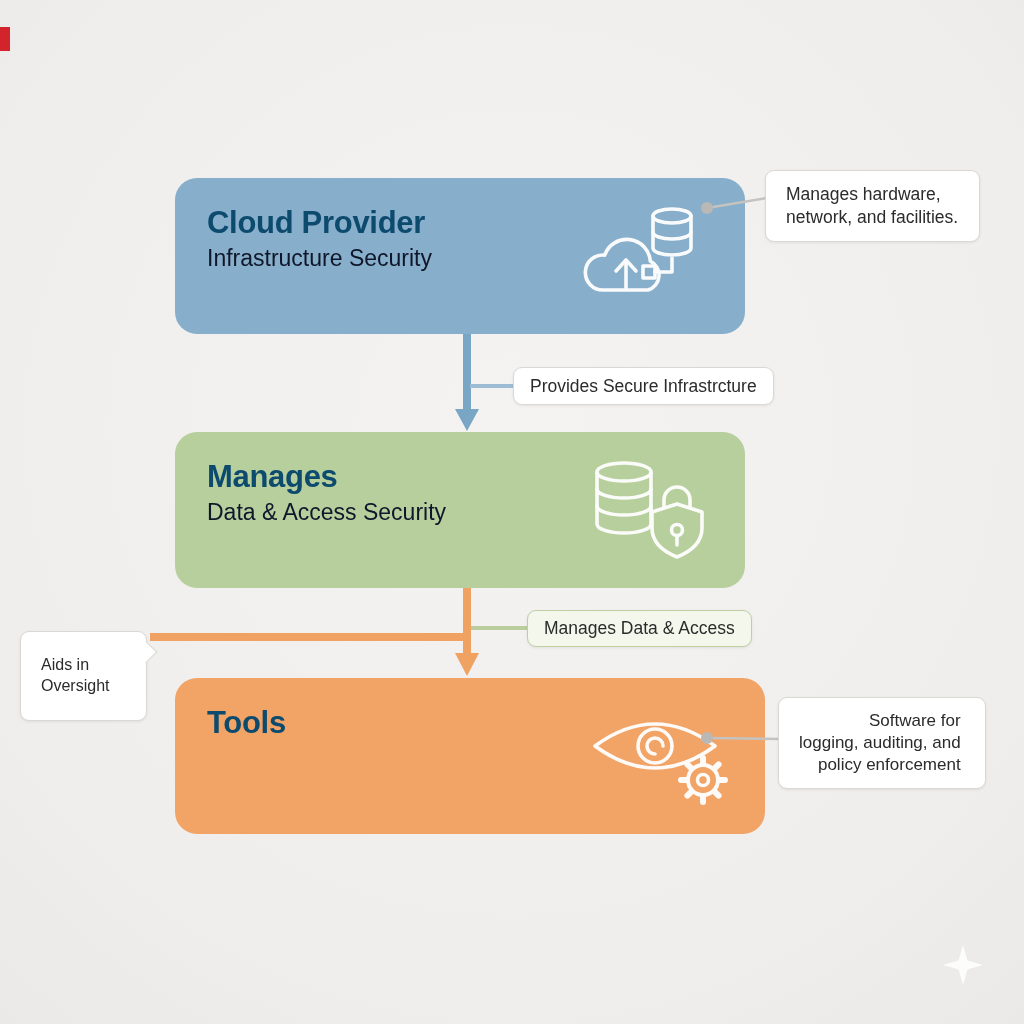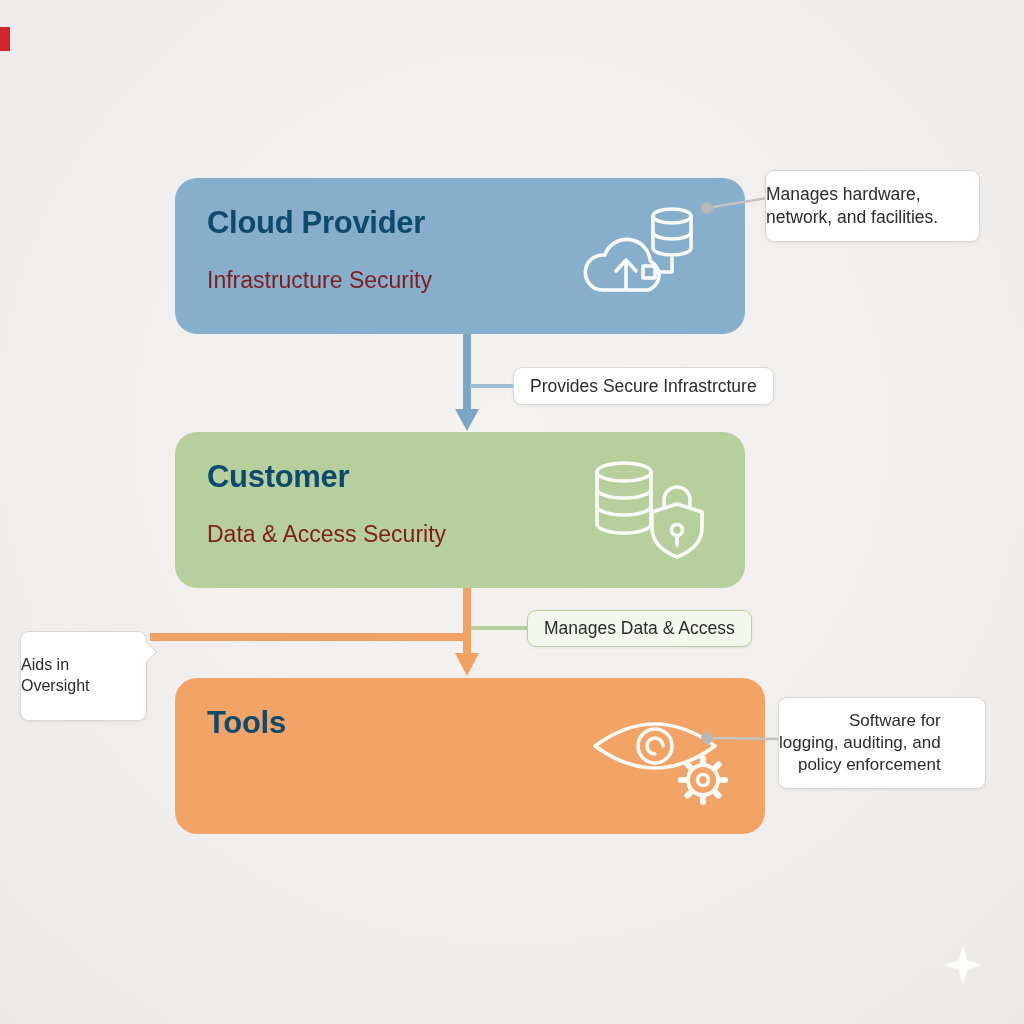--- a/index.html
+++ b/index.html
@@ -13,27 +13,27 @@
   #lines-layer{position:absolute;left:0;top:0;z-index:3;pointer-events:none;}
   .node{
     position:absolute;left:175px;width:570px;height:156px;
     border-radius:22px;z-index:2;
   }
   #node-provider{top:178px;background:#87aeca;}
   #node-customer{top:432px;background:#b7cf9d;}
   #node-tools{top:678px;background:#f2a366;padding-left:20px;}
   .node-text{position:absolute;left:32px;top:27px;}
   .node-title{font-size:31px;font-weight:700;color:#0c4a6e;letter-spacing:-0.3px;}
-  .node-subtitle{font-size:23px;font-weight:400;color:#7f1d1d;margin-top:26px;}
+  .node-subtitle{font-size:23px;font-weight:400;color:#0f172a;margin-top:4px;}
   .node-icon{position:absolute;right:28px;top:50%;transform:translateY(-50%);}
   .bubble{
     position:absolute;background:#ffffff;border:1px solid #d9d8d4;
     border-radius:9px;box-shadow:0 1px 3px rgba(0,0,0,0.07);
     color:#2b2b2b;display:flex;align-items:center;
-    z-index:4;white-space:pre-line;padding:8px 0;
+    z-index:4;white-space:pre-line;padding:8px 20px;
     font-size:17.5px;line-height:1.3;box-sizing:border-box;
   }
   #callout-provider{left:765px;top:170px;width:215px;height:72px;}
   #flow-label-1{left:513px;top:367px;height:38px;white-space:nowrap;padding:8px 16px;}
   #callout-customer{left:527px;top:610px;height:37px;white-space:nowrap;padding:0 16px;
     background:#f4f8ec;border-color:#bed0a2;}
   #callout-oversight{left:20px;top:631px;width:127px;height:90px;font-size:16px;}
   #callout-oversight::after{
     content:"";position:absolute;right:-8px;top:12px;width:15px;height:15px;
     background:#ffffff;border-top:1px solid #d9d8d4;border-right:1px solid #d9d8d4;
@@ -88,21 +88,21 @@
     </svg>
   </div>
 
   <div class="bubble" id="callout-provider">Manages hardware,
 network, and facilities.</div>
 
   <div class="bubble" id="flow-label-1">Provides Secure Infrastrcture</div>
 
   <div class="node" id="node-customer">
     <div class="node-text">
-      <div class="node-title">Customer</div>
+      <div class="node-title">Manages</div>
       <div class="node-subtitle">Data &amp; Access Security</div>
     </div>
     <svg class="node-icon" width="135" height="112" viewBox="0 0 135 112">
       <g stroke="#ffffff" stroke-width="3.6" fill="none" stroke-linecap="round" stroke-linejoin="round" opacity="0.95">
         <ellipse cx="42" cy="18" rx="27" ry="9"></ellipse>
         <path d="M15 18 v52 a27 9 0 0 0 54 0 V18"></path>
         <path d="M15 35 a27 9 0 0 0 54 0"></path>
         <path d="M15 52 a27 9 0 0 0 54 0"></path>
         <path d="M82 55 v-9 a13 13 0 0 1 26 0 v9"></path>
         <path d="M95 50 L120 58 v16 q0 19 -25 29 q-25 -10 -25 -29 v-16 z" fill="#b7cf9d"></path>

